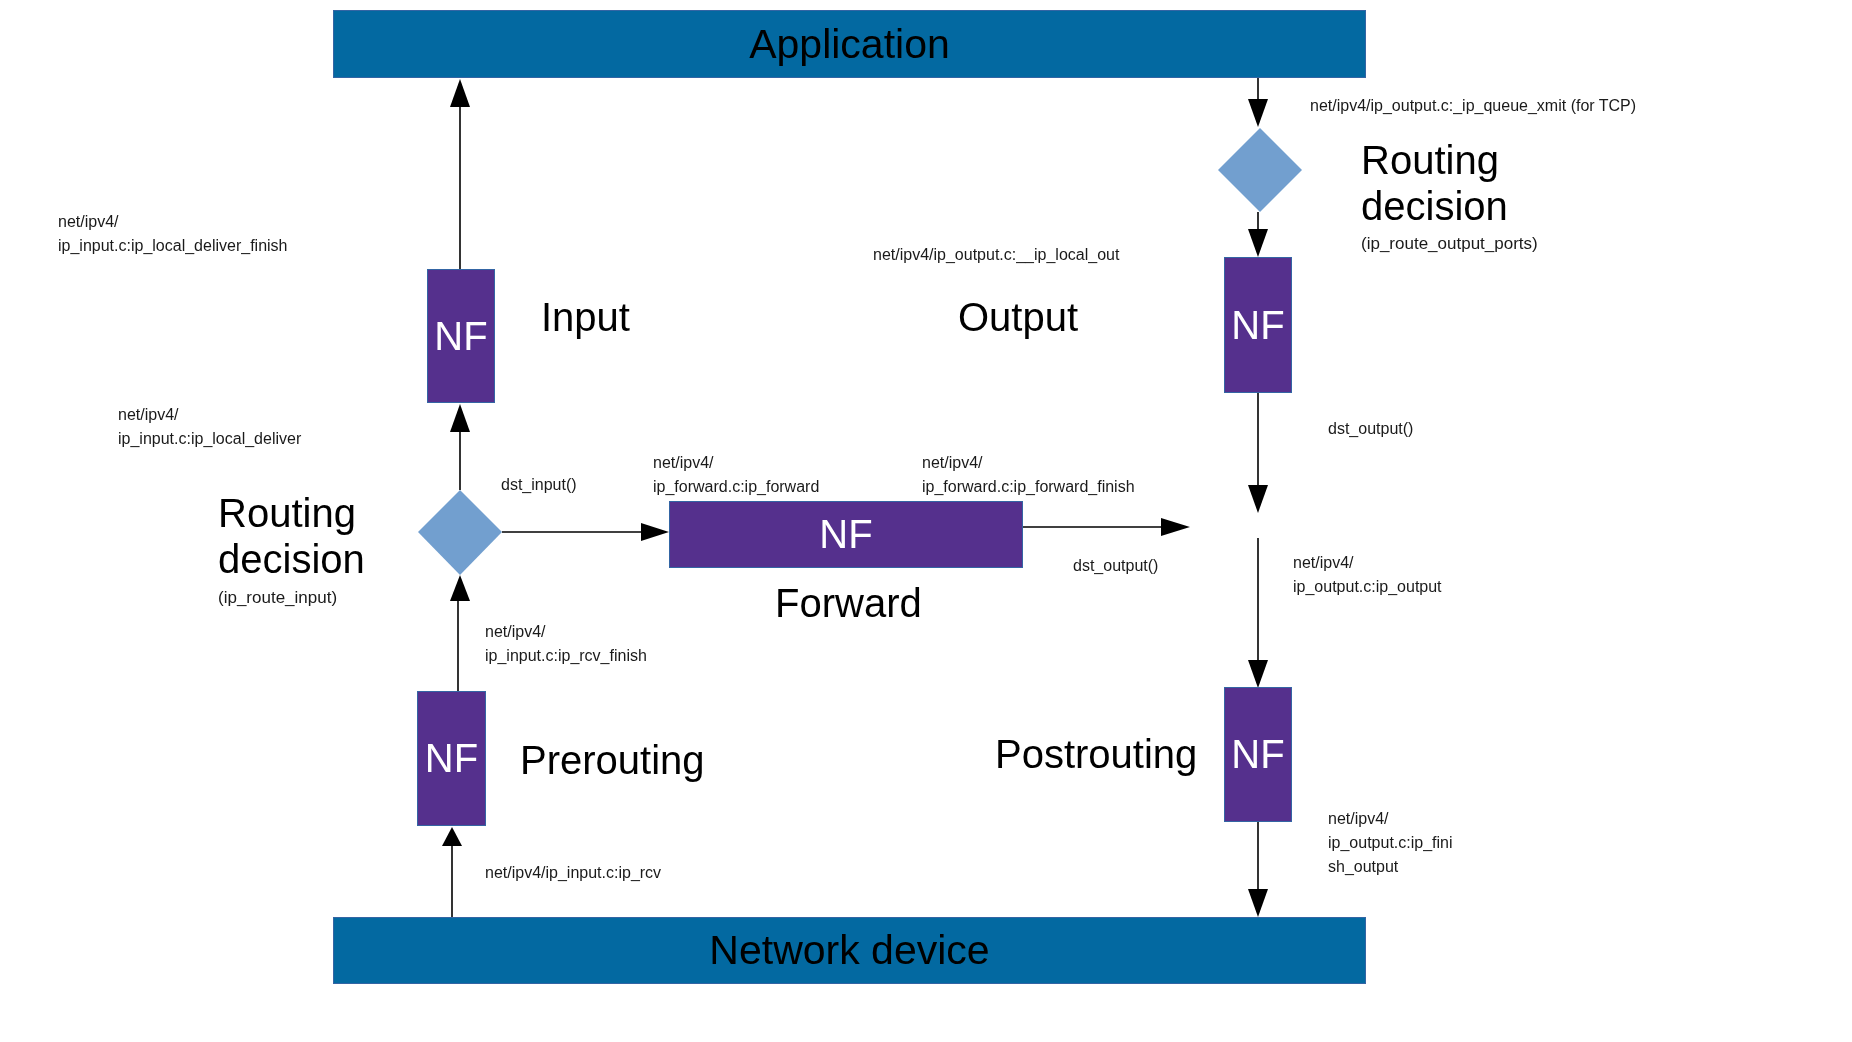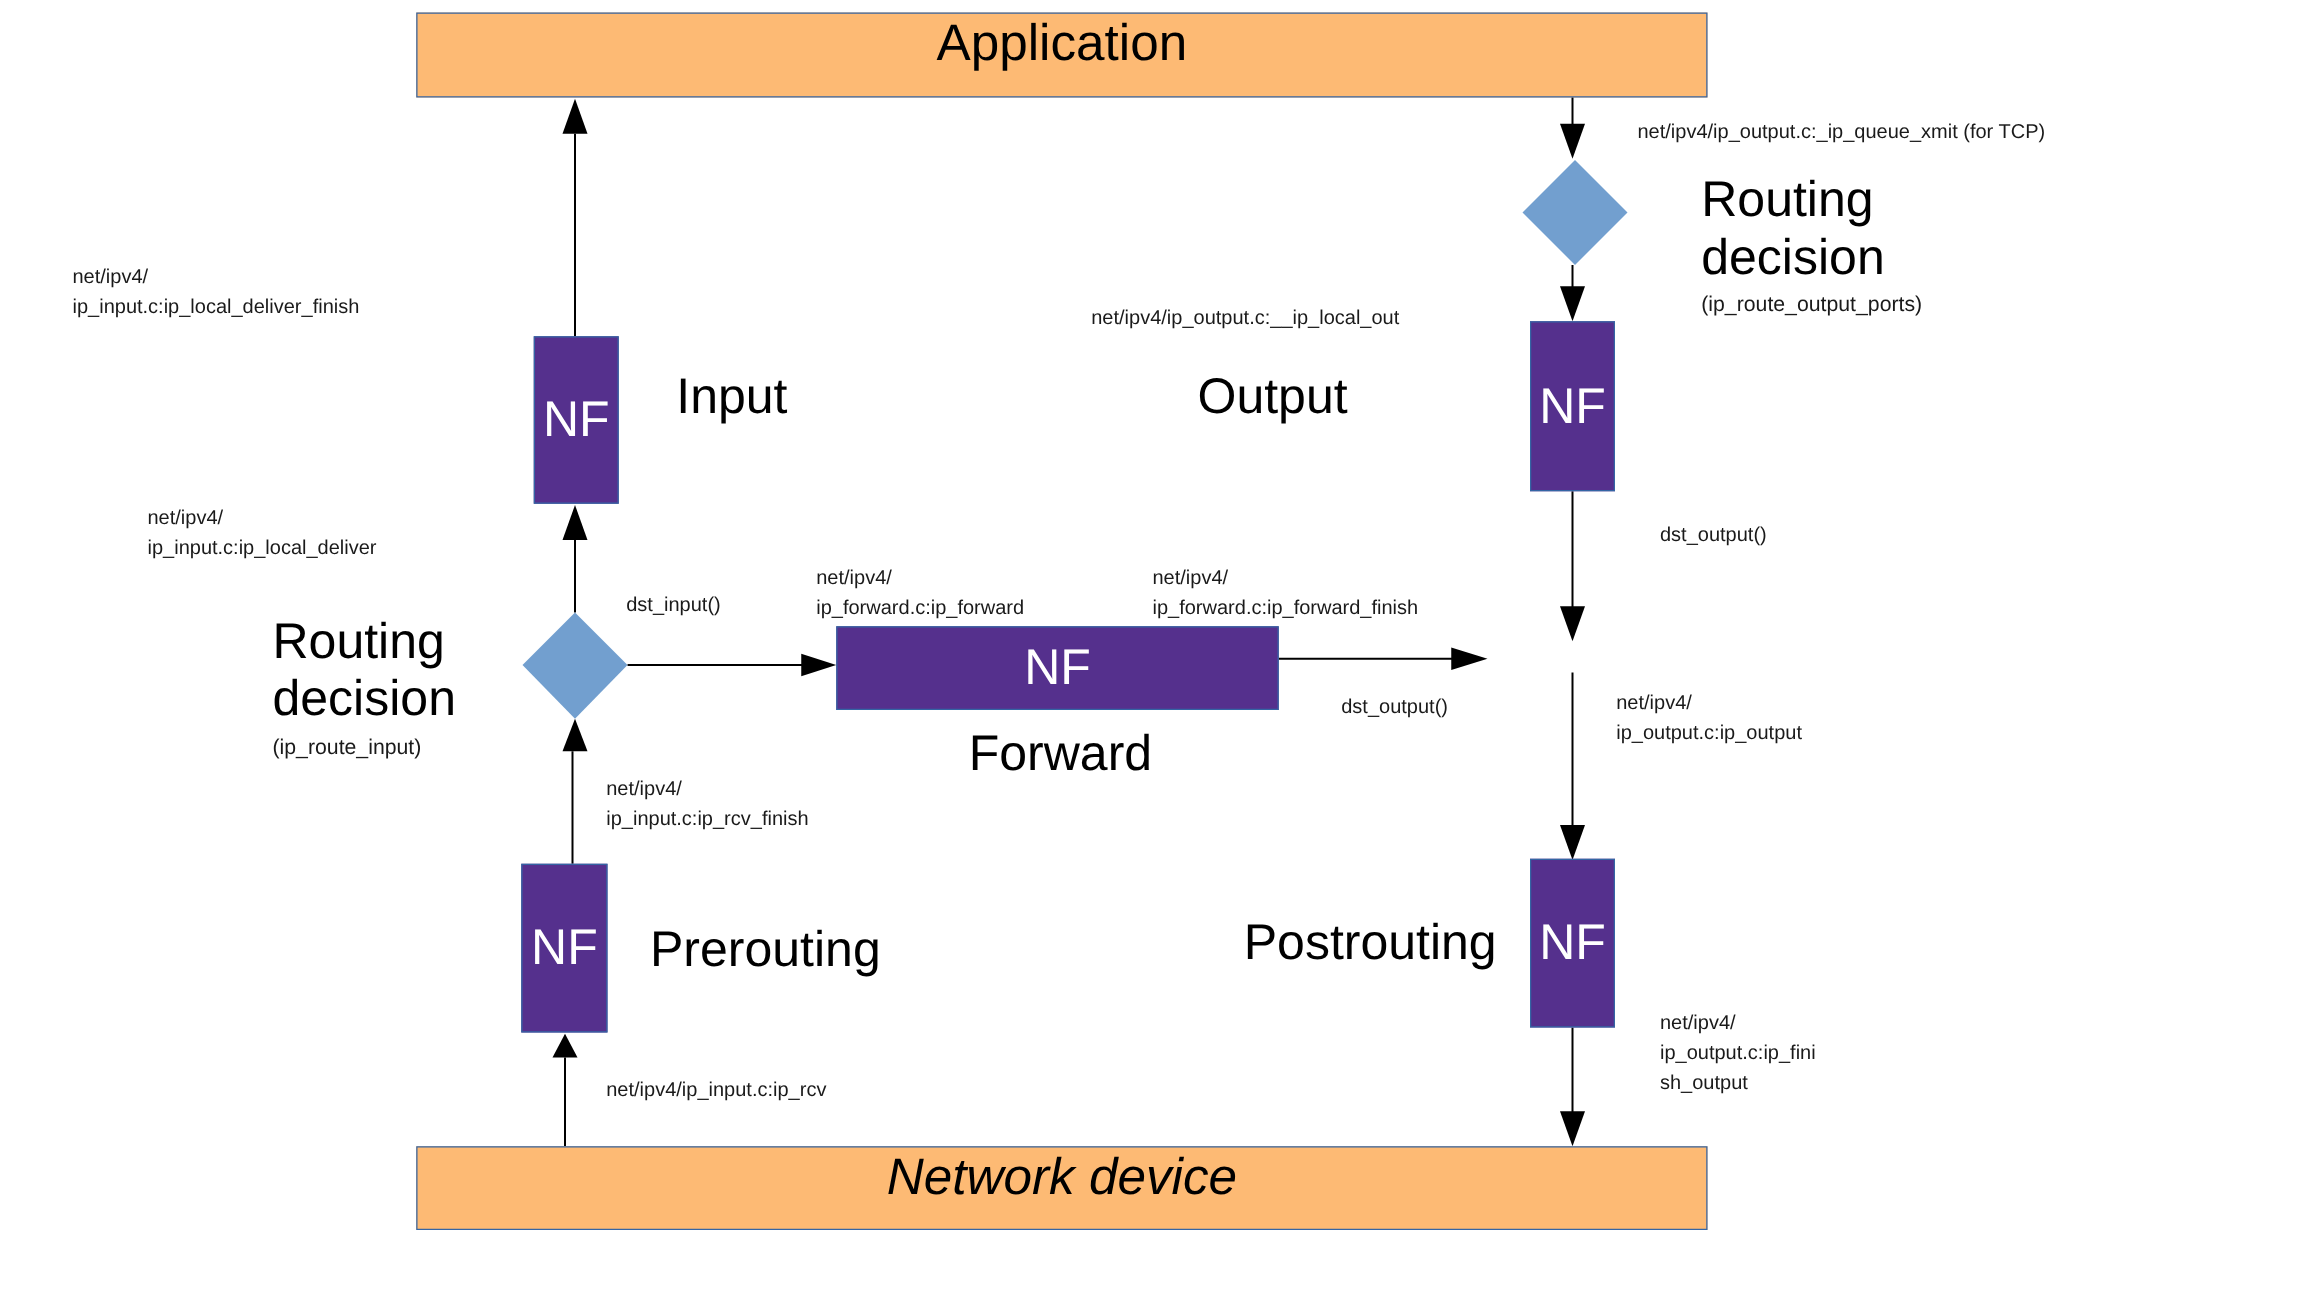--- a/index.html
+++ b/index.html
@@ -1,19 +1,19 @@
 <!DOCTYPE html>
 <html><head>
 <meta charset="utf-8">
 <style>
   html, body { margin: 0; padding: 0; background: #ffffff; }
   body { width: 1852px; height: 1042px; position: relative; overflow: hidden;
          font-family: "Liberation Sans", sans-serif; color: #111111; }
-  .bar { position: absolute; background: #fdba74; border: 1.5px solid #3465a4; box-sizing: border-box;
-         display: flex; justify-content: center; font-size: 41px; color: #000; }
+  .bar { position: absolute; background: #0369a1; border: 1.5px solid #3465a4; box-sizing: border-box;
+         display: flex; align-items: center; justify-content: center; font-size: 41px; color: #000; }
   .nf { position: absolute; background: #55308d; border: 1.5px solid #3465a4; box-sizing: border-box;
         display: flex; align-items: center; justify-content: center; color: #ffffff; font-size: 40px; }
   .lbl { position: absolute; font-size: 16px; line-height: 24px; white-space: pre; color: #1a1a1a; }
   .big { position: absolute; font-size: 40px; line-height: 46px; white-space: nowrap; color: #000; }
   .sub { position: absolute; font-size: 17px; line-height: 20px; white-space: nowrap; color: #1a1a1a; }
   svg.wires { position: absolute; left: 0; top: 0; }
 </style>
 </head>
 <body>
 
@@ -56,21 +56,21 @@
   <line x1="1258" y1="822" x2="1258" y2="890" stroke="#000" stroke-width="1.6"></line>
   <polygon points="1258,917 1248,889 1268,889" fill="#000"></polygon>
 
   <polygon points="460,490 502,532 460,575 418,532" fill="#729fcf"></polygon>
   <polygon points="1260,128 1302,170 1260,212 1218,170" fill="#729fcf"></polygon>
 </svg>
 
 <div class="bar" style="left:333px; top:10px; width:1033px; height:68px;">
   <span>Application</span>
 </div>
-<div class="bar" style="left:333px; top:917px; width:1033px; height:67px;font-style:italic;">
+<div class="bar" style="left:333px; top:917px; width:1033px; height:67px;">
   <span>Network device</span>
 </div>
 
 <div class="nf" style="left:427px; top:269px; width:68px; height:134px;">
   <span>NF</span>
 </div>
 <div class="nf" style="left:417px; top:691px; width:69px; height:135px;">
   <span>NF</span>
 </div>
 <div class="nf" style="left:669px; top:501px; width:354px; height:67px;">

